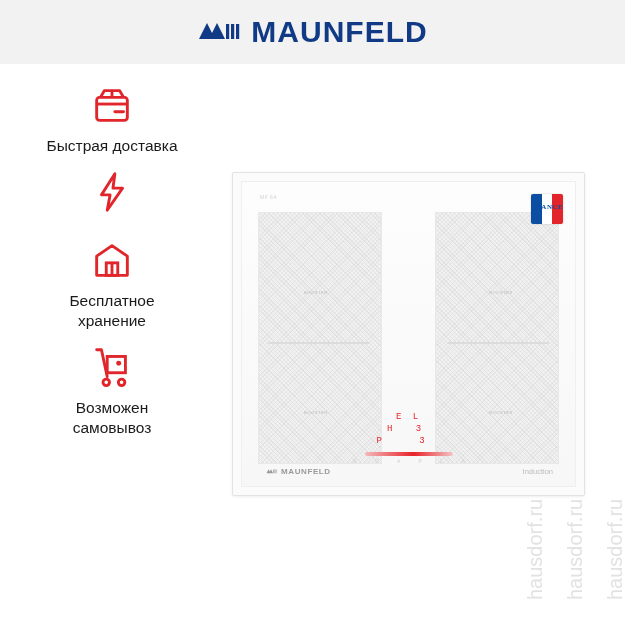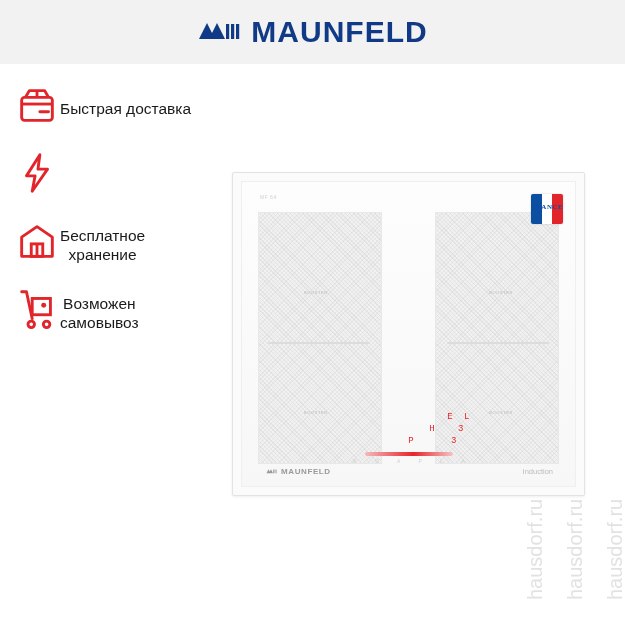--- a/index.html
+++ b/index.html
@@ -44,21 +44,21 @@
   }
 
   
   .features {
     position: absolute;
     left: 14px; top: 82px;
     width: 196px;
   }
   .feature {
     display: flex;
-    flex-direction: row;
+    flex-direction: column;
     align-items: center;
     margin-bottom: 14px;
   }
   .feature-icon {
     width: 46px; height: 46px;
     margin-bottom: 8px;
     display: block;
   }
   .feature-label {
     font-size: 15.5px;
@@ -154,21 +154,20 @@
     bottom: 22px;
     width: 128px;
     text-align: center;
   }
   .panel-digits {
     color: #e8232a;
     font-family: "Liberation Mono", monospace;
     font-size: 9px;
     letter-spacing: 3px;
     line-height: 12px;
-    text-align: right;
   }
   .panel-row2 { letter-spacing: 9px; }
   .panel-row3 { letter-spacing: 16px; }
   .slider-bar {
     margin: 5px auto 0;
     width: 88px; height: 4px;
     background: linear-gradient(90deg,#f4b9bb 0%, #e8232a 55%, #f3c3c5 100%);
     border-radius: 2px;
   }
   .panel-marks {

